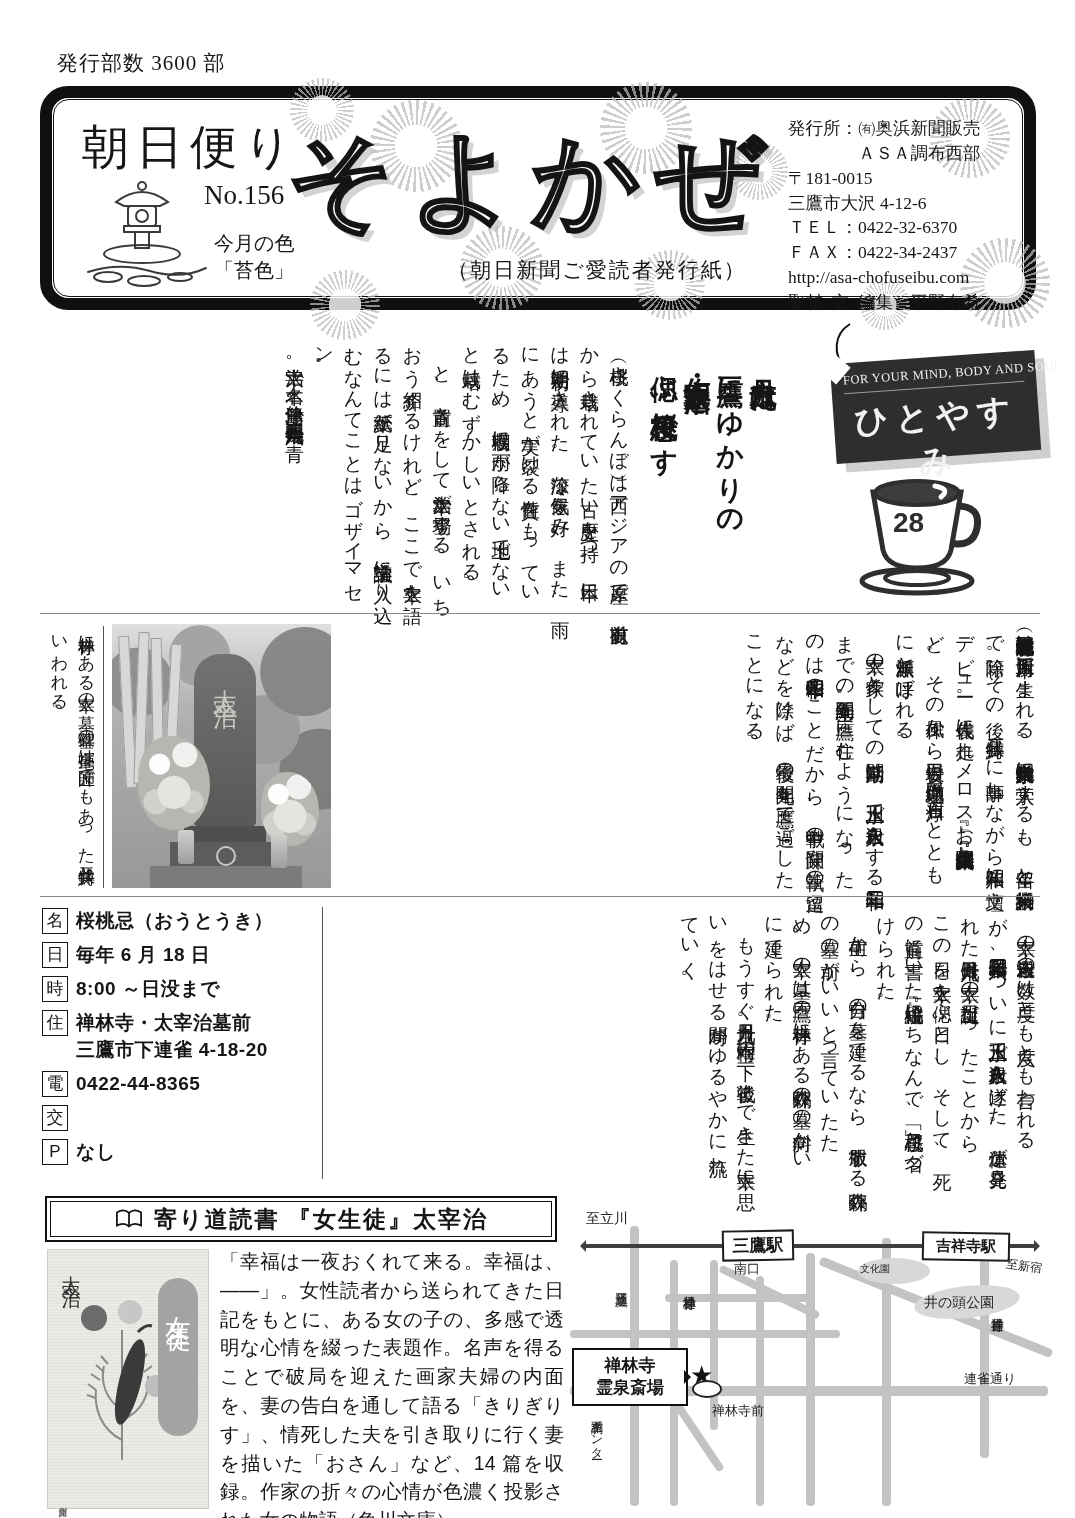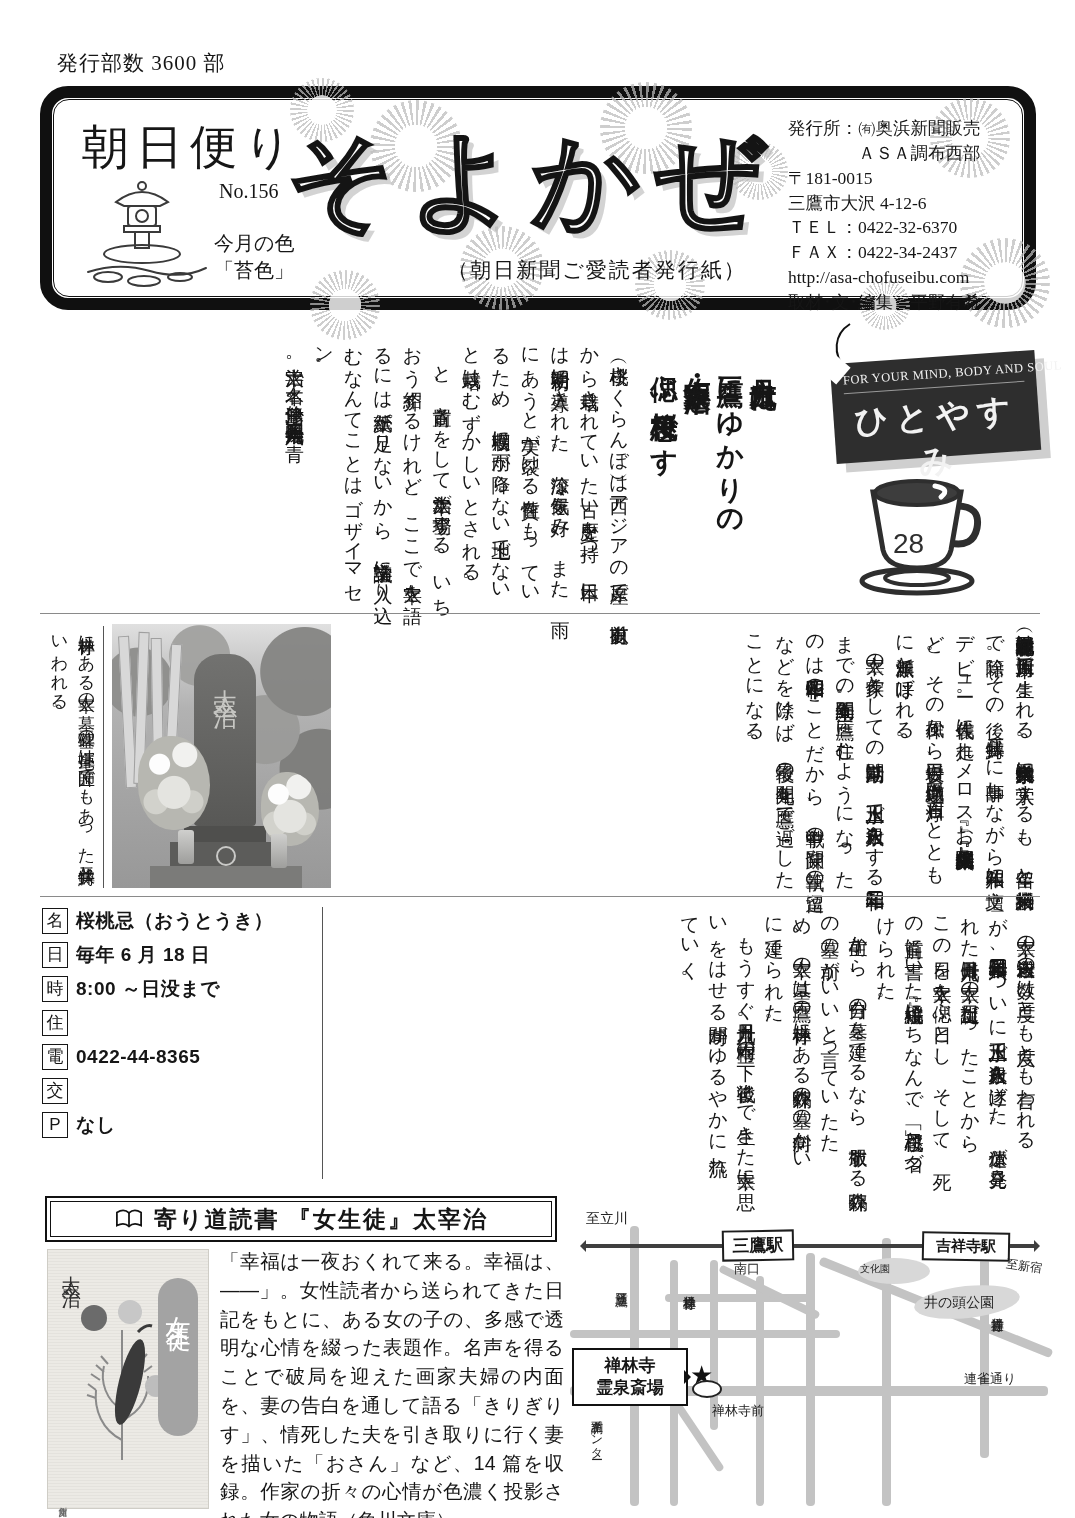--- a/index.html
+++ b/index.html
@@ -15,21 +15,21 @@
 
   
   .masthead{left:40px;top:86px;width:996px;height:224px;border:12px solid #101010;
             border-radius:28px;box-sizing:border-box;background:#fff;}
   .masthead .inner-line{position:absolute;inset:1px;border:1px solid #101010;border-radius:16px;pointer-events:none;}
   .flower{position:absolute;border-radius:50%;opacity:.8;
     background:
       radial-gradient(circle,#fff 0 32%,rgba(255,255,255,0) 33%),
       repeating-conic-gradient(rgba(186,186,186,.9) 0 4deg, rgba(255,255,255,0) 4deg 10deg);}
   .mh-name{left:30px;top:18px;font-size:47px;font-weight:normal;letter-spacing:7px;}
-  .mh-no{left:167px;top:82px;font-size:20px;}
+  .mh-no{left:152px;top:82px;font-size:27px;}
   .mh-lantern{left:22px;top:80px;}
   .mh-color{left:162px;top:132px;font-size:20px;line-height:1.35;white-space:pre-line;}
   .mh-title-svg{left:225px;top:-12px;}
   .mh-subtitle{left:330px;top:158px;width:430px;text-align:center;font-size:21px;letter-spacing:2px;}
   .mh-publisher{left:736px;top:18px;width:240px;font-size:17.5px;line-height:1.42;white-space:pre-line;}
 
   
   .divider{left:40px;width:1000px;height:1px;background:#8a8a8a;}
   .vrule{width:1px;background:#555;}
 
@@ -40,21 +40,21 @@
   .body2{left:340px;top:622px;width:700px;height:268px;font-size:19px;line-height:30px;}
   .body3{left:332px;top:904px;width:708px;height:274px;font-size:19px;line-height:28px;}
 
   
   .hito-card{left:833px;top:357px;width:205px;height:100px;background:#2e2e2e;color:#f2f2f2;
              transform:rotate(-4deg);box-shadow:9px 9px 0 #cfcfcf;padding:10px 12px;box-sizing:border-box;}
   .hito-notch{position:absolute;left:-6px;top:-6px;width:22px;height:22px;background:#fff;transform:rotate(45deg);}
   .hito-tagline{font-size:12.5px;letter-spacing:.5px;border-bottom:1px solid #9a9a9a;
                 padding-bottom:5px;margin-bottom:6px;text-align:center;white-space:nowrap;}
   .hito-label{font-size:33px;letter-spacing:7px;text-align:center;font-weight:bold;}
-  .cup-number{left:893px;top:528px;font-size:28px;color:#2e2e2e;font-weight:normal;text-align:center;}
+  .cup-number{left:893px;top:507px;font-size:28px;color:#2e2e2e;font-weight:bold;text-align:center;}
 
   
   .caption2{left:42px;top:624px;height:266px;width:58px;font-size:17px;line-height:27px;}
   .photo{left:112px;top:624px;width:219px;height:264px;overflow:hidden;
          background:linear-gradient(180deg,#e0e0e0 0%,#cacaca 14%,#b2b2b2 32%,#a5a5a5 62%,#989898 100%);}
   .photo .foliage{position:absolute;inset:0;opacity:.95;background:
      radial-gradient(circle at 12% 22%,#8e8e8c 0 34px,rgba(0,0,0,0) 35px),
      radial-gradient(circle at 88% 18%,#858583 0 44px,rgba(0,0,0,0) 45px),
      radial-gradient(circle at 70% 40%,#9b9b99 0 34px,rgba(0,0,0,0) 35px),
      radial-gradient(circle at 95% 55%,#7d7d7b 0 40px,rgba(0,0,0,0) 41px),
@@ -243,20 +243,22 @@
     <div class="info-row">
       <span class="info-label">日</span>
       <span class="info-text">毎年 6 月 18 日</span>
     </div>
     <div class="info-row">
       <span class="info-label">時</span>
       <span class="info-text">8:00 ～日没まで</span>
     </div>
     <div class="info-row">
       <span class="info-label">住</span>
+      <span class="info-text">禅林寺・太宰治墓前
+三鷹市下連雀 4-18-20</span>
     </div>
     <div class="info-row">
       <span class="info-label">電</span>
       <span class="info-text">0422-44-8365</span>
     </div>
     <div class="info-row">
       <span class="info-label">交</span>
     </div>
     <div class="info-row">
       <span class="info-label">P</span>

